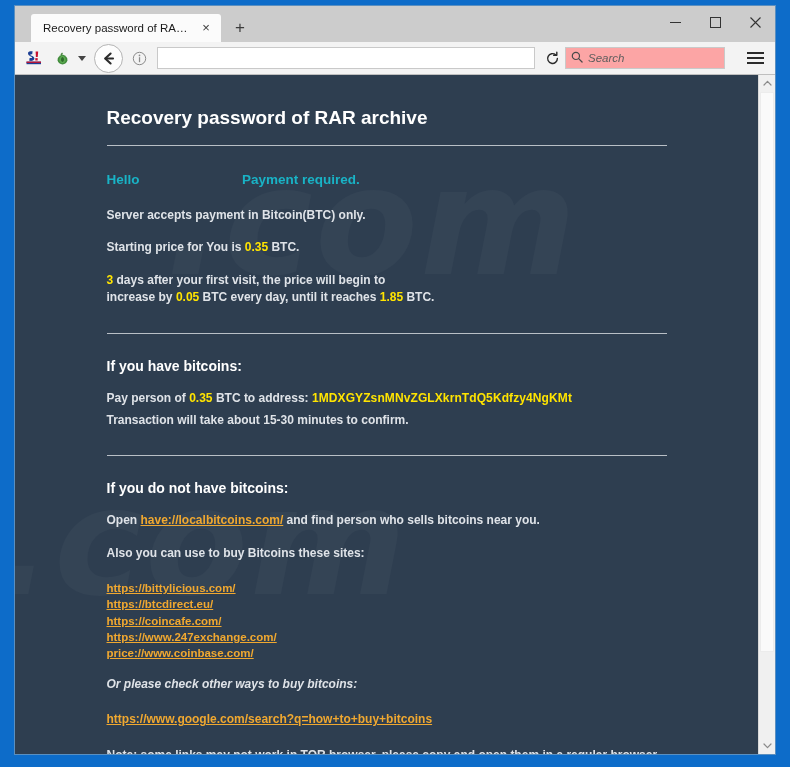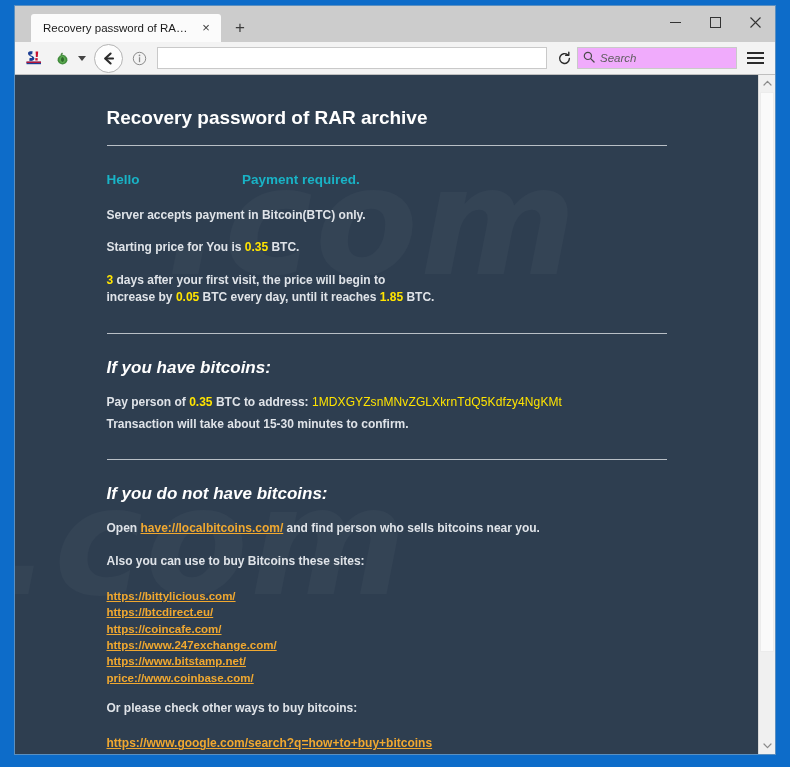--- a/index.html
+++ b/index.html
@@ -134,26 +134,26 @@
     box-sizing: border-box;
   }
   .reloadbtn {
     width: 26px; height: 26px;
     display: flex; align-items: center; justify-content: center;
     flex: 0 0 auto;
   }
   #searchbar {
     width: 160px;
     height: 22px;
-    background: #f0abfc;
+    background: #fca5a5;
     border: 1px solid #c9c9c9;
     box-sizing: border-box;
     display: flex; align-items: center;
     padding: 8px 5px;
-    margin-right: 4px;
+    margin-right: 16px;
     flex: 0 0 auto;
   }
   .search-ph {
     font-size: 11.5px;
     font-style: italic;
     color: #5d5d5d;
     margin-left: 5px;
   }
   .hamburger {
     width: 28px; height: 26px;
@@ -239,37 +239,36 @@
     font-weight: bold;
     font-size: 12px;
     color: #dfe3e8;
   }
   p.line.tight { margin-bottom: 5px; }
   .hl { color: #ffe400; font-weight: bold; }
   .sect-head {
     font-weight: bold;
     color: #ffffff;
     margin: 24px 0 16px 0;
-    font-size: 17px;
-    font-style: italic;
+    font-size: 14px;
   }
   a.lnk {
     color: #f0a830;
     text-decoration: underline;
     font-weight: bold;
   }
   ul.linklist {
     list-style: none;
     margin: 0 0 14px 0;
     padding: 0;
     line-height: 1.42;
   }
   ul.linklist li { margin: 0; }
-  .gap-top { margin-top: 20px; }
-  .addr { color: #ffe400; font-weight: normal; letter-spacing: 0.1px; }
+  .gap-top { margin-top: 20px; font-style: italic; }
+  .addr { color: #ffe400; font-weight: bold; letter-spacing: 0.1px; }
   
   #scrollbar {
     width: 16px;
     flex: 0 0 auto;
     background: #f0f0f0;
     border-left: 1px solid #d9d9d9;
     display: flex; flex-direction: column;
     justify-content: space-between;
     align-items: center;
     position: relative;
@@ -438,21 +437,20 @@
               <span>Open </span><a class="lnk" href="#">have://localbitcoins.com/</a><span> and find person who sells bitcoins near you.</span>
             </p>
 
             <p class="line" style="margin-bottom:18px;">Also you can use to buy Bitcoins these sites:</p>
 
             <ul class="linklist">
               <li><a class="lnk" href="#">https://bittylicious.com/</a></li>
               <li><a class="lnk" href="#">https://btcdirect.eu/</a></li>
               <li><a class="lnk" href="#">https://coincafe.com/</a></li>
               <li><a class="lnk" href="#">https://www.247exchange.com/</a></li>
-              <li><a class="lnk" href="#">https://www.bitstamp.net/</a></li>
               <li><a class="lnk" href="#">price://www.coinbase.com/</a></li>
             </ul>
 
             <p class="line gap-top">Or please check other ways to buy bitcoins:</p>
 
             <p class="line" style="margin-top:18px;">
               <a class="lnk" href="#">https://www.google.com/search?q=how+to+buy+bitcoins</a>
             </p>
 
             <p class="line" style="margin-top:18px;">Note: some links may not work in TOR browser, please copy and open them in a regular browser.</p>

